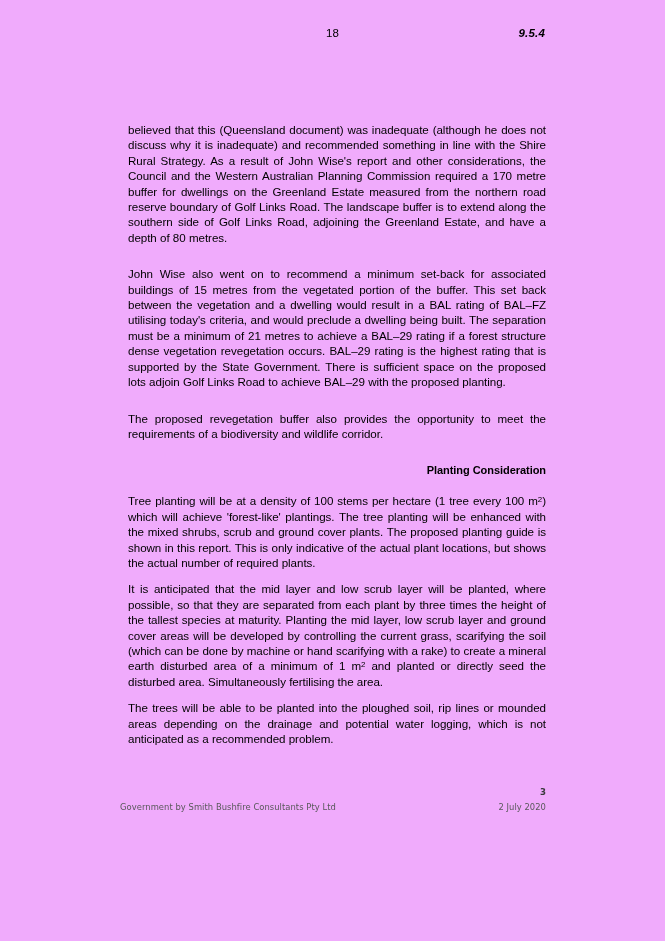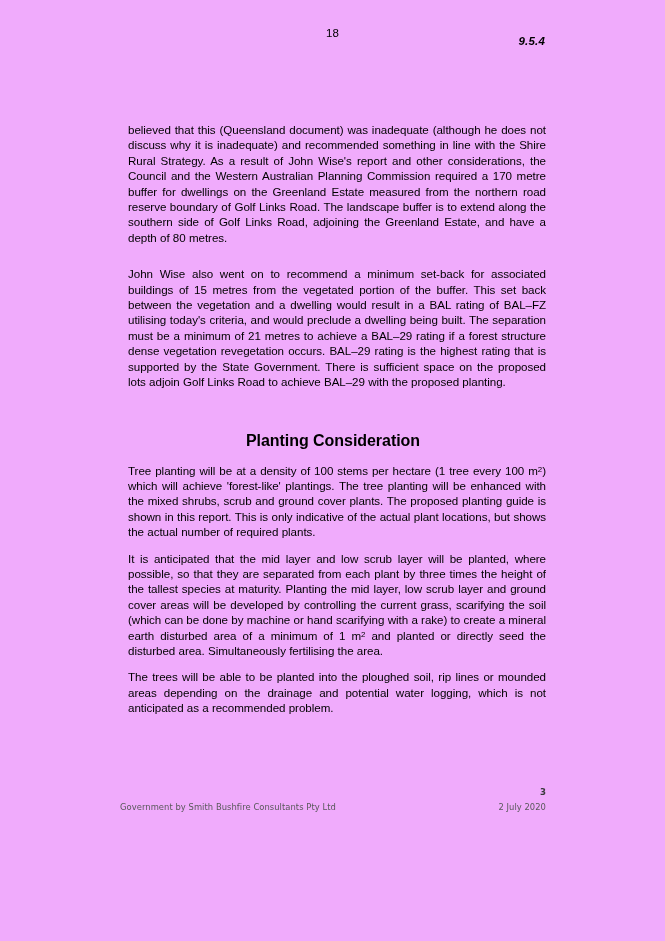--- a/index.html
+++ b/index.html
@@ -39,21 +39,21 @@
     top: 0;
     width: 425px;
     text-align: center;
     font-size: 11.5px;
     line-height: 14px;
     letter-spacing: 0.1px;
   }
   .doc-header .item-ref {
     position: absolute;
     right: 0;
-    top: 8px;
+    top: 0;
     font-size: 11.5px;
     line-height: 14px;
     font-weight: bold;
     font-style: italic;
     letter-spacing: 0.2px;
   }
 
   
   .content {
     position: absolute;
@@ -74,24 +74,24 @@
   }
   .para.tight {
     margin-bottom: 0;
   }
   .spacer-lg { height: 22px; }
   .spacer-md { height: 15px; }
   .spacer-sm { height: 11px; }
 
   .section-heading {
     margin: 0;
-    font-size: 16px;
+    font-size: 11px;
     line-height: 15px;
     font-weight: bold;
-    text-align: center;
+    text-align: right;
     letter-spacing: -0.05px;
   }
 
   sup {
     font-size: 0.68em;
     vertical-align: 0.42em;
     line-height: 0;
   }
 
   
@@ -159,20 +159,21 @@
   <div class="content">
 
     <p class="para">believed that this (Queensland document) was inadequate (although he does not discuss why it is inadequate) and recommended something in line with the Shire Rural Strategy.  As a result of John Wise's report and other considerations, the Council and the Western Australian Planning Commission required a 170 metre buffer for dwellings on the Greenland Estate measured from the northern road reserve boundary of Golf Links Road.  The landscape buffer is to extend along the southern side of Golf Links Road, adjoining the Greenland Estate, and have a depth of 80 metres.</p>
 
     <div class="spacer-sm"></div>
 
     <p class="para">John Wise also went on to recommend a minimum set-back for associated buildings of 15 metres from the vegetated portion of the buffer.  This set back between the vegetation and a dwelling would result in a BAL rating of BAL–FZ utilising today's criteria, and would preclude a dwelling being built.  The separation must be a minimum of 21 metres to achieve a BAL–29 rating if a forest structure dense vegetation revegetation occurs.  BAL–29 rating is the highest rating that is supported by the State Government.  There is sufficient space on the proposed lots adjoin Golf Links Road to achieve BAL–29 with the proposed planting.</p>
 
     <div class="spacer-sm"></div>
 
+    <p class="para tight">The proposed revegetation buffer also provides the opportunity to meet the requirements of a biodiversity and wildlife corridor.</p>
 
     <div class="spacer-lg"></div>
 
     <h2 class="section-heading">Planting Consideration</h2>
 
     <div class="spacer-md"></div>
 
     <p class="para tight"><span>Tree planting will be at a density of 100 stems per hectare (1 tree every 100 m</span><sup>2</sup><span>) which will achieve 'forest-like' plantings.  The tree planting will be enhanced with the mixed shrubs, scrub and ground cover plants.  The proposed planting guide is shown in this report.  This is only indicative of the actual plant locations, but shows the actual number of required plants.</span></p>
 
     <div class="spacer-sm"></div>

